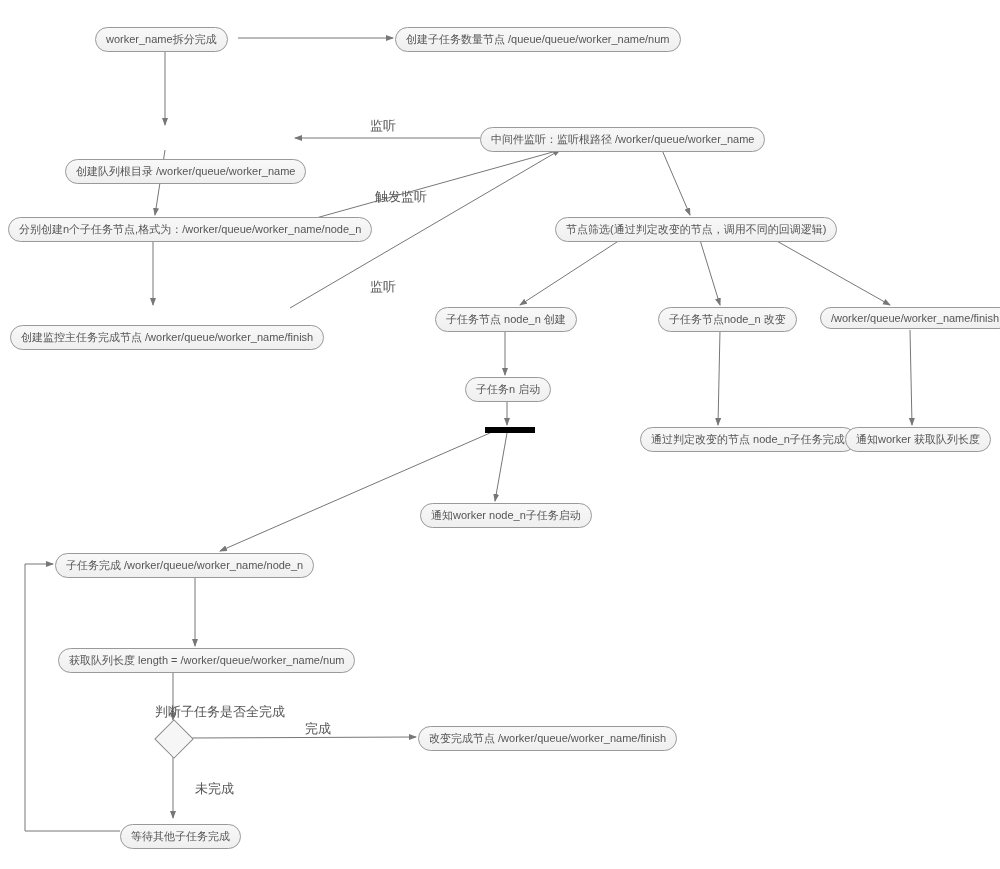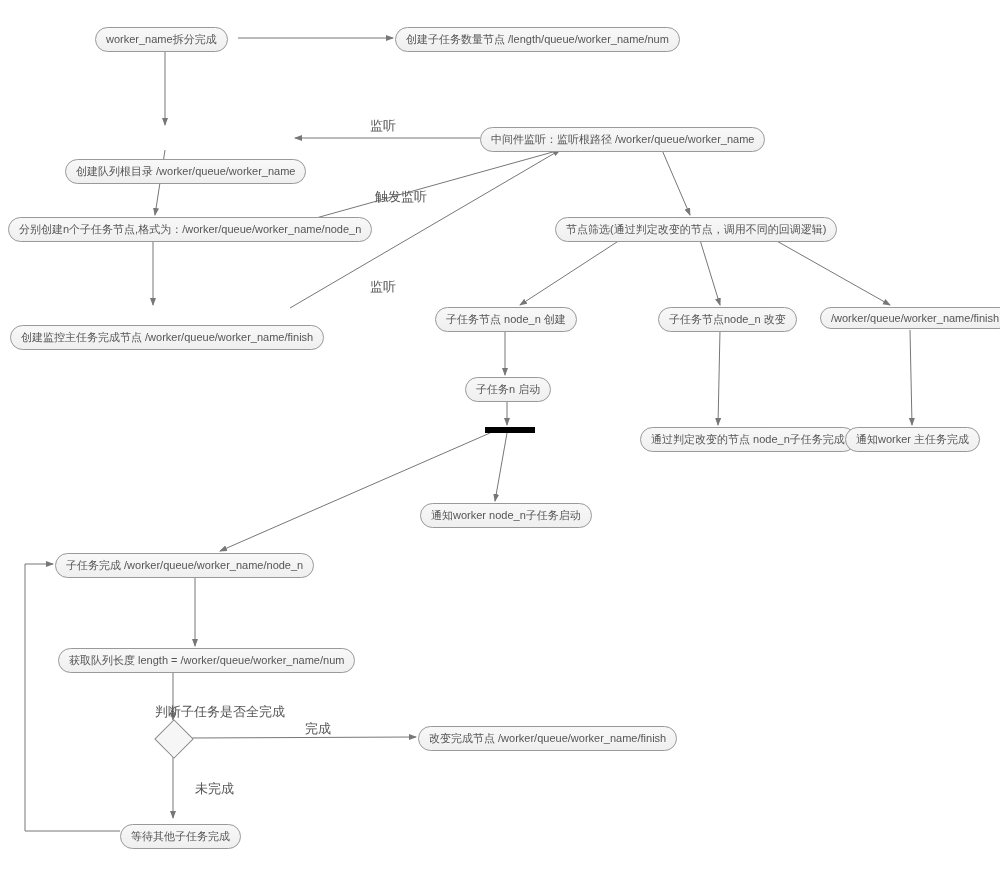--- a/index.html
+++ b/index.html
@@ -66,21 +66,21 @@
   }
 </style>
 </head>
 <body>
 
 <div class="node" style="left:95px; top:27px;">
   <span>worker_name拆分完成</span>
 </div>
 
 <div class="node" style="left:395px; top:27px;">
-  <span>创建子任务数量节点 /length/queue/worker_name/num</span>
+  <span>创建子任务数量节点 /queue/queue/worker_name/num</span>
 </div>
 
 <div class="node" style="left:65px; top:127px;margin-top:32px;">
   <span>创建队列根目录 /worker/queue/worker_name</span>
 </div>
 
 <div class="node" style="left:480px; top:127px;">
   <span>中间件监听：监听根路径 /worker/queue/worker_name</span>
 </div>
 
@@ -110,21 +110,21 @@
 
 <div class="node" style="left:465px; top:377px;">
   <span>子任务n 启动</span>
 </div>
 
 <div class="node" style="left:640px; top:427px;">
   <span>通过判定改变的节点 node_n子任务完成</span>
 </div>
 
 <div class="node" style="left:845px; top:427px;">
-  <span>通知worker 主任务完成</span>
+  <span>通知worker 获取队列长度</span>
 </div>
 
 <div class="bar" style="left:485px; top:427px;"></div>
 
 <div class="node" style="left:420px; top:503px;">
   <span>通知worker node_n子任务启动</span>
 </div>
 
 <div class="node" style="left:55px; top:553px;">
   <span>子任务完成     /worker/queue/worker_name/node_n</span>

